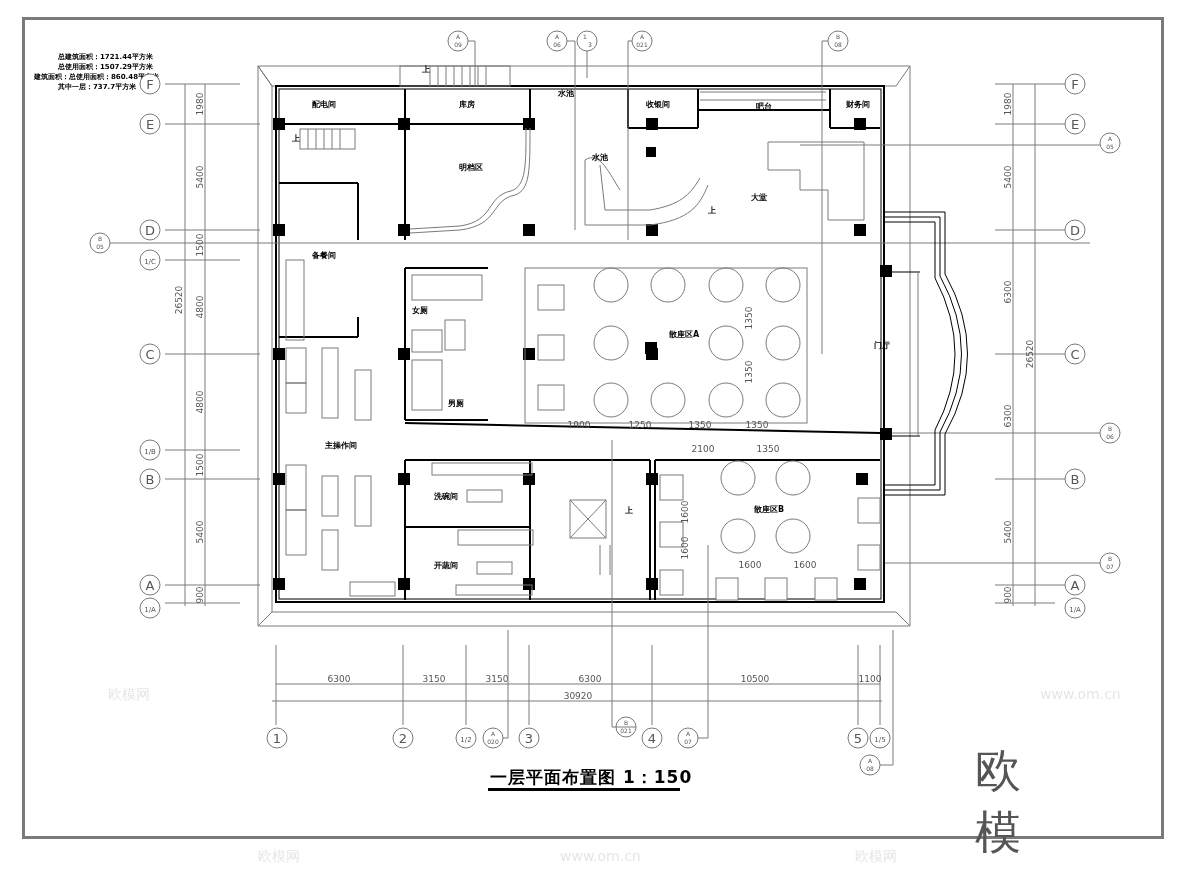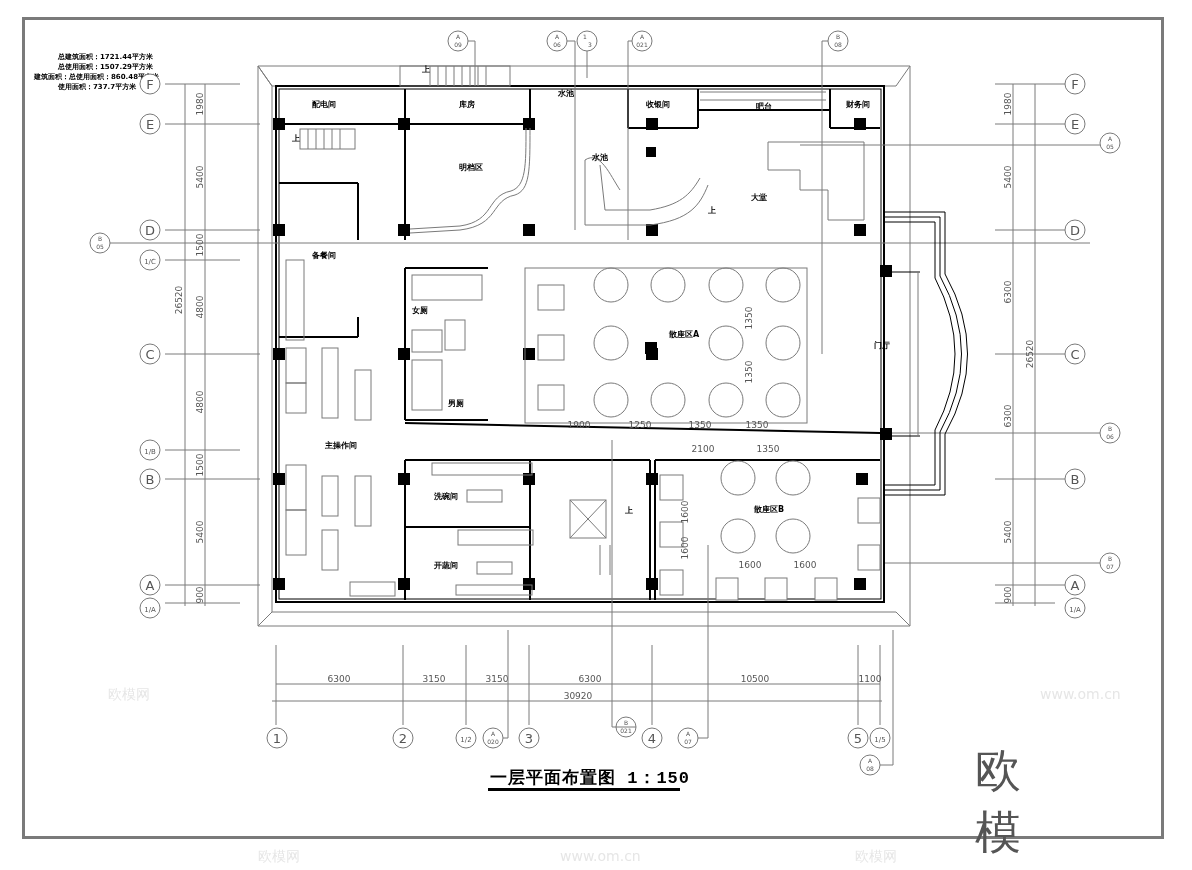--- a/index.html
+++ b/index.html
@@ -2,41 +2,41 @@
 <html><head>
 <meta charset="utf-8">
 <style>
   html,body{margin:0;padding:0;background:#ffffff;}
   body{width:1192px;height:870px;position:relative;overflow:hidden;font-family:"DejaVu Sans",sans-serif;}
   #sheet{position:absolute;left:0;top:0;width:1042px;height:870px;}
   .frame{position:absolute;left:22px;top:17px;width:1142px;height:822px;border:3px solid #7a7a7a;box-sizing:border-box;}
   .area-notes{position:absolute;left:34px;top:52px;font-size:7px;line-height:10px;font-weight:bold;color:#000;}
   .area-notes .row{white-space:nowrap;}
   .area-notes .row.indent{padding-left:24px;}
-  .title{position:absolute;left:490px;top:766px;font-size:17px;font-weight:bold;color:#000;letter-spacing:1px;font-family:Liberation Mono, monospace;}
+  .title{position:absolute;left:490px;top:766px;font-size:17px;font-weight:bold;color:#000;letter-spacing:1px;}
   .title-bar{position:absolute;left:488px;top:788px;width:192px;height:3px;background:#000;}
   .brand{position:absolute;left:975px;top:740px;font-size:46px;color:#555;letter-spacing:2px;}
   .wm{position:absolute;font-size:14px;color:#e6e6e6;}
   svg text{font-family:"DejaVu Sans",sans-serif;}
   .lbl{font-size:8px;font-weight:bold;fill:#000;}
   .dim{font-size:9px;fill:#555;}
   .axis{font-size:13px;fill:#555;}
   .axsm{font-size:7px;fill:#555;}
 </style>
 </head>
 <body>
 
 <div id="sheet">
   <div class="frame"></div>
 
   <div class="area-notes">
     <div class="row indent"><span>总建筑面积</span>：<span>1721.44平方米</span></div>
     <div class="row indent"><span>总使用面积</span>：<span>1507.29平方米</span></div>
     <div class="row"><span>建筑面积</span>：<span>总使用面积</span>：<span>860.48平方米</span></div>
-    <div class="row indent"><span>使用面积</span>：<span>737.7平方米</span></div>
+    <div class="row indent"><span>其中一层</span>：<span>737.7平方米</span></div>
   </div>
 
   <svg width="1192" height="870" viewBox="0 0 1192 870" style="position:absolute;left:0;top:0">
 
     <g stroke="#7a7a7a" fill="none" stroke-width="1">
       <polygon points="258,66 910,66 896,86 272,86"></polygon>
       <polygon points="258,66 258,626 272,612 272,86"></polygon>
       <polygon points="258,626 910,626 896,612 272,612"></polygon>
       <line x1="910" y1="66" x2="910" y2="626"></line>
     </g>

